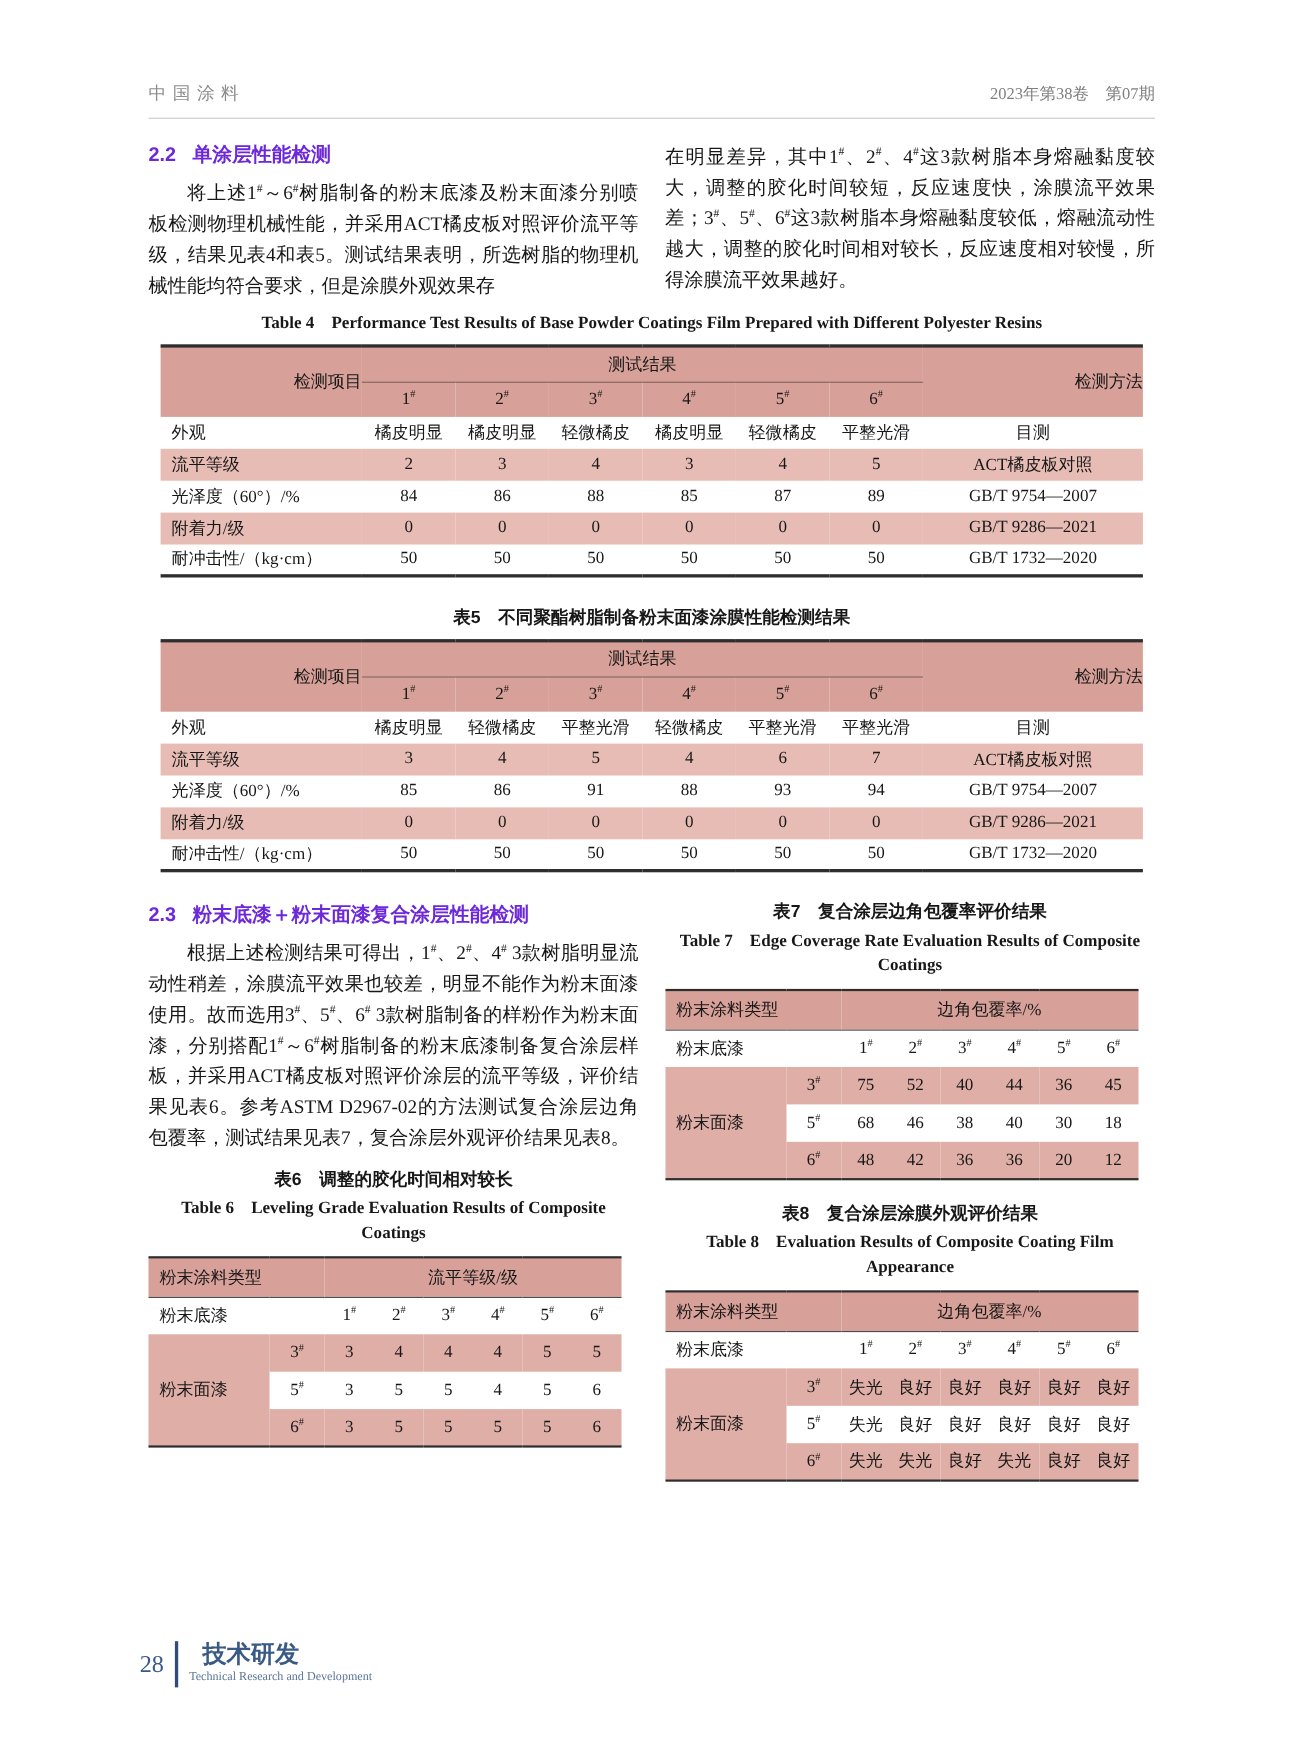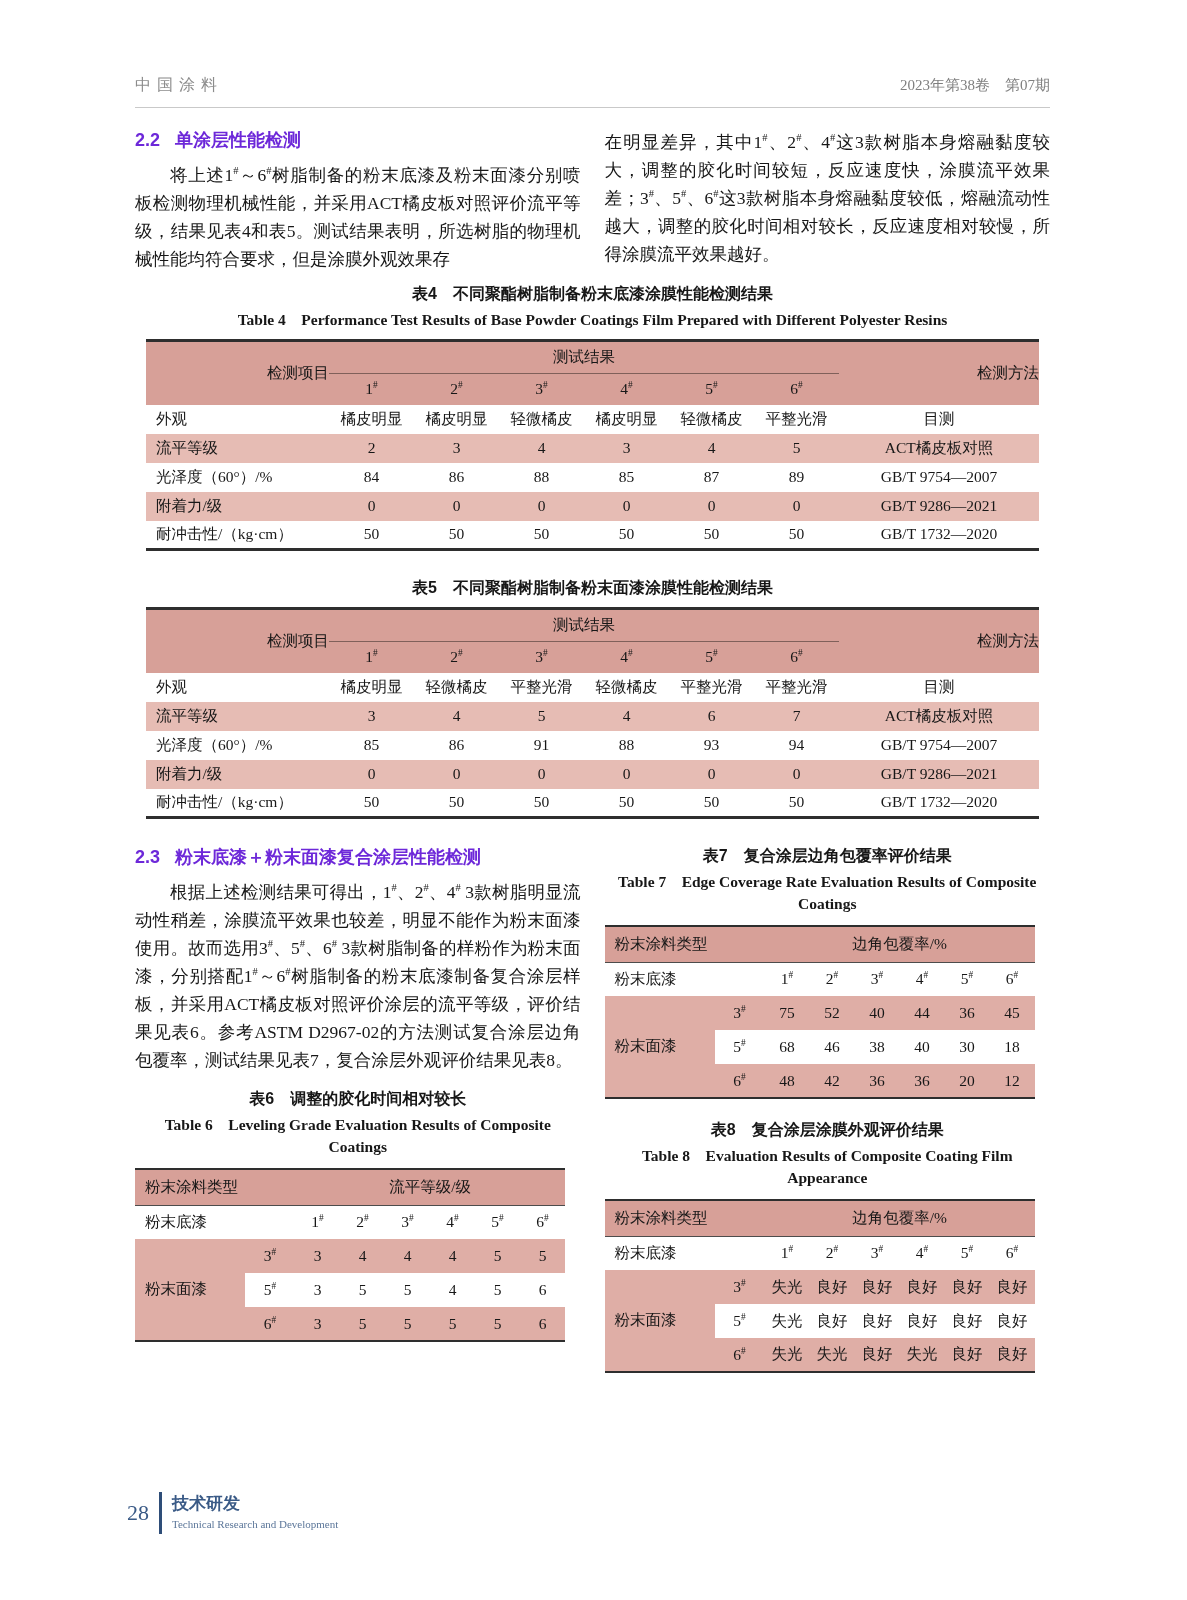--- a/index.html
+++ b/index.html
@@ -57,21 +57,21 @@
   table.comp td { height:34px; text-align:center; }
   table.comp td.lbl { text-align:left; padding-left:10px; }
   table.comp tr.pinkrow td { background:#dfaea6; }
   table.comp td.top-label { background:#dfaea6; }
 
   
   .pagefoot { position:absolute; left:127px; bottom:66px; display:flex; align-items:center; }
   .pagenum { font-size:22px; color:#3a5a86; margin-right:10px; }
   .footbar { width:3px; height:42px; background:#2e4d78; margin-right:10px; }
   .footlabels .zh { font-family:"Liberation Sans","DejaVu Sans",sans-serif;
-    font-weight:bold; font-size:17px; color:#3a5a86; line-height:20px; }
+    font-weight:bold; font-size:22px; color:#3a5a86; line-height:20px;margin-left:12px; }
   .footlabels .en { font-size:11px; color:#5b7699; line-height:15px; margin-top:3px; }
 </style>
 </head>
 <body>
 
 <div class="page">
   <div class="content">
 
     <div class="pagehead">
       <span class="journal">中国涂料</span>
@@ -84,21 +84,20 @@
           <span class="secnum">2.2</span><span>单涂层性能检测</span>
         </div>
         <p class="body indent">将上述1<sup>#</sup>～6<sup>#</sup>树脂制备的粉末底漆及粉末面漆分别喷板检测物理机械性能，并采用ACT橘皮板对照评价流平等级，结果见表4和表5。测试结果表明，所选树脂的物理机械性能均符合要求，但是涂膜外观效果存</p>
       </div>
       <div class="col">
         <p class="body">在明显差异，其中1<sup>#</sup>、2<sup>#</sup>、4<sup>#</sup>这3款树脂本身熔融黏度较大，调整的胶化时间较短，反应速度快，涂膜流平效果差；3<sup>#</sup>、5<sup>#</sup>、6<sup>#</sup>这3款树脂本身熔融黏度较低，熔融流动性越大，调整的胶化时间相对较长，反应速度相对较慢，所得涂膜流平效果越好。</p>
       </div>
     </div>
 
     <div class="tblock4">
-      <div class="t-title-zh">表4　不同聚酯树脂制备粉末底漆涂膜性能检测结果</div>
       <div class="t-title-en">Table 4　Performance Test Results of Base Powder Coatings Film Prepared with Different Polyester Resins</div>
       <table class="wide">
           <colgroup>
             <col style="width:183px">
             <col style="width:85px">
             <col style="width:85px">
             <col style="width:85px">
             <col style="width:85px">
             <col style="width:85px">
             <col style="width:85px">

